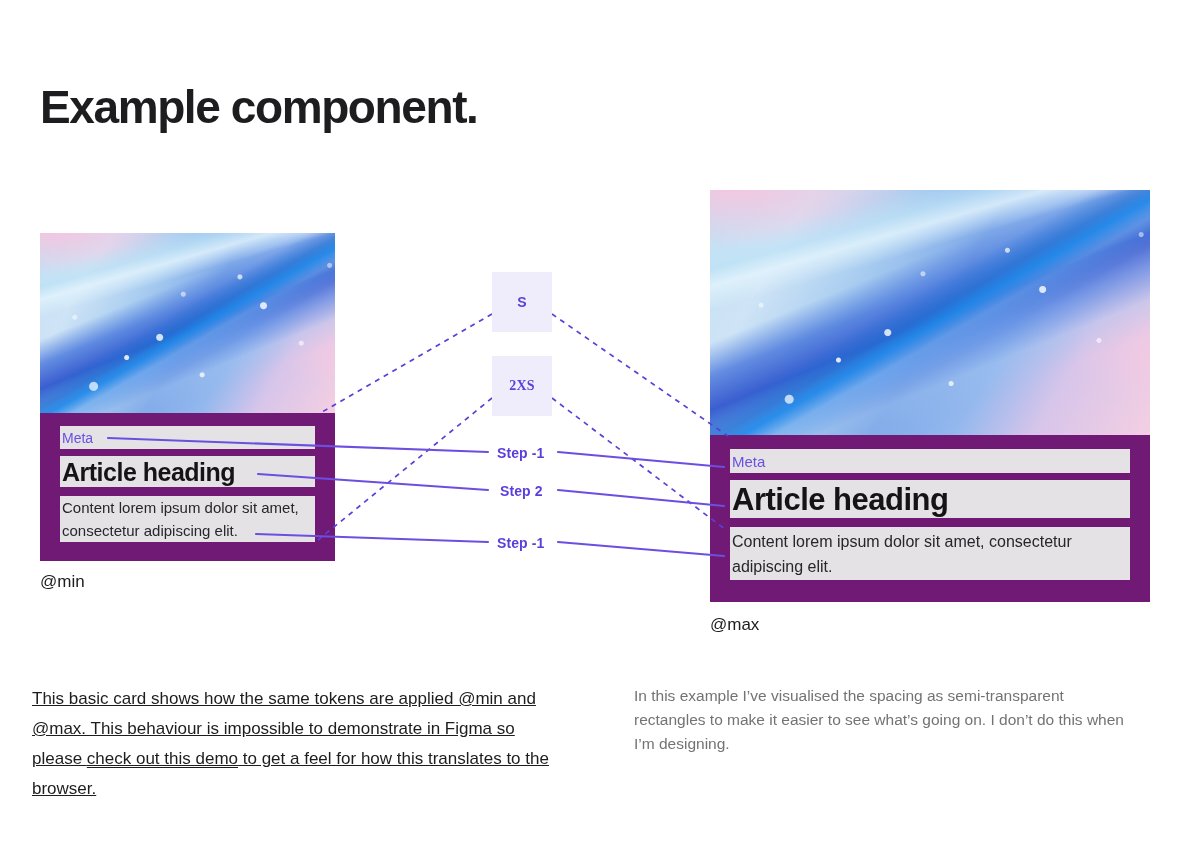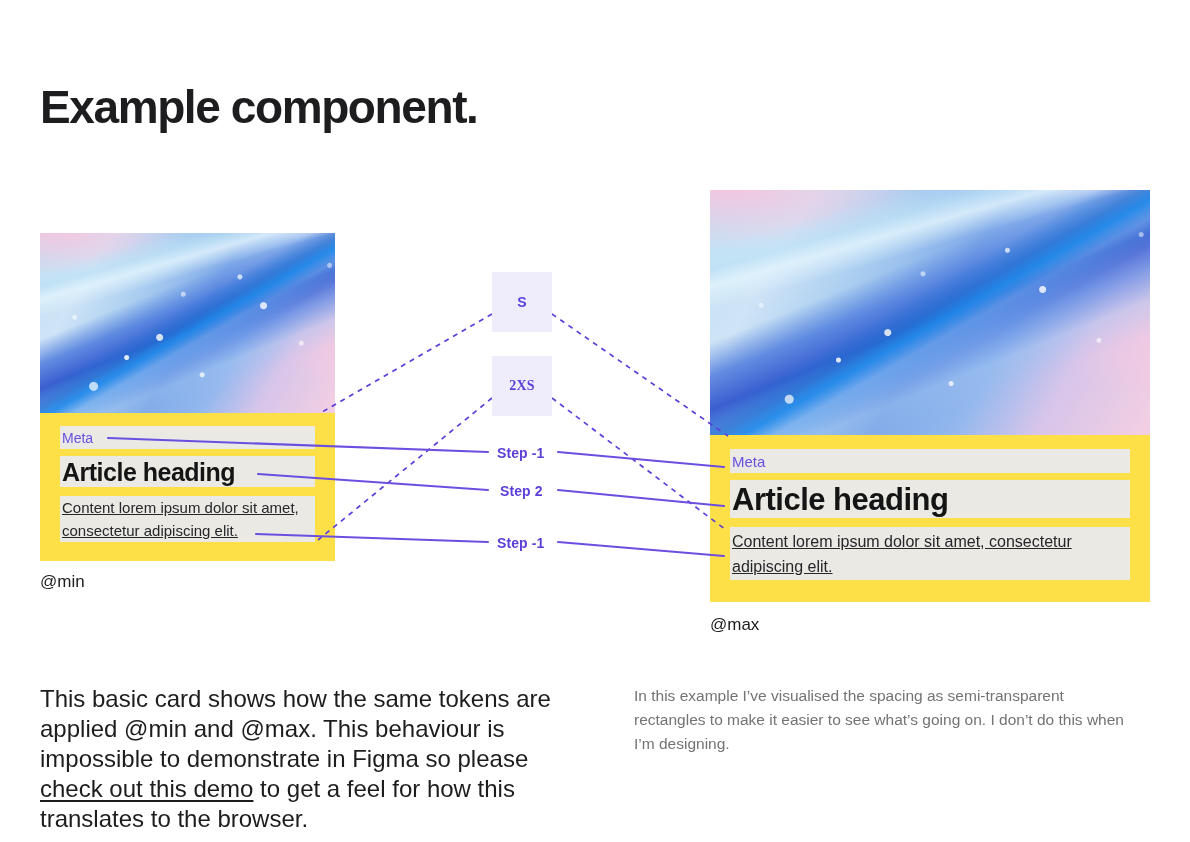--- a/index.html
+++ b/index.html
@@ -97,38 +97,38 @@
   }
 
   
   .card { position: absolute; }
   .card-art { position: absolute; left: 0; top: 0; width: 100%; }
 
   
   .card-body {
     position: absolute;
     left: 0; width: 100%;
-    background: #fde047;          
+    background: #701a75;          
   }
   .row {
     background: rgba(233,233,233,0.97);   
     position: relative;
   }
   .gap { background: transparent; }       
 
   .meta {
     color: #6c4fe0;
     font-weight: 400;
   }
   .headline {
     color: #141414;
     font-weight: 700;
     letter-spacing: -0.5px;
   }
-  .body-copy { color: #26262b; text-decoration: underline; }
+  .body-copy { color: #26262b; }
 
   .caption {
     position: absolute;
     font-size: 17px;
     line-height: 20px;
     color: #1d1d1f;
   }
 
   
   .badge {
@@ -151,22 +151,22 @@
     color: #5b3fd8;
     letter-spacing: 0.1px;
     white-space: nowrap;
   }
 
   .wires { position: absolute; left: 0; top: 0; width: 1190px; height: 842px; pointer-events: none; }
 
   
   .prose-left {
     position: absolute;
-    left: 40px; top: 684px; width: 520px;
-    font-size: 24px; line-height: 30px; color: #1d1d1f;
+    left: 32px; top: 684px; width: 520px;
+    font-size: 17px; line-height: 30px; color: #1d1d1f; text-decoration: underline;
   }
   .prose-right {
     position: absolute;
     left: 634px; top: 684px; width: 496px;
     font-size: 15.5px; line-height: 24px; color: #737373;
   }
   .demo-link { color: #1d1d1f; text-decoration: underline; text-underline-offset: 3px; }
 </style>
 </head>
 <body>

